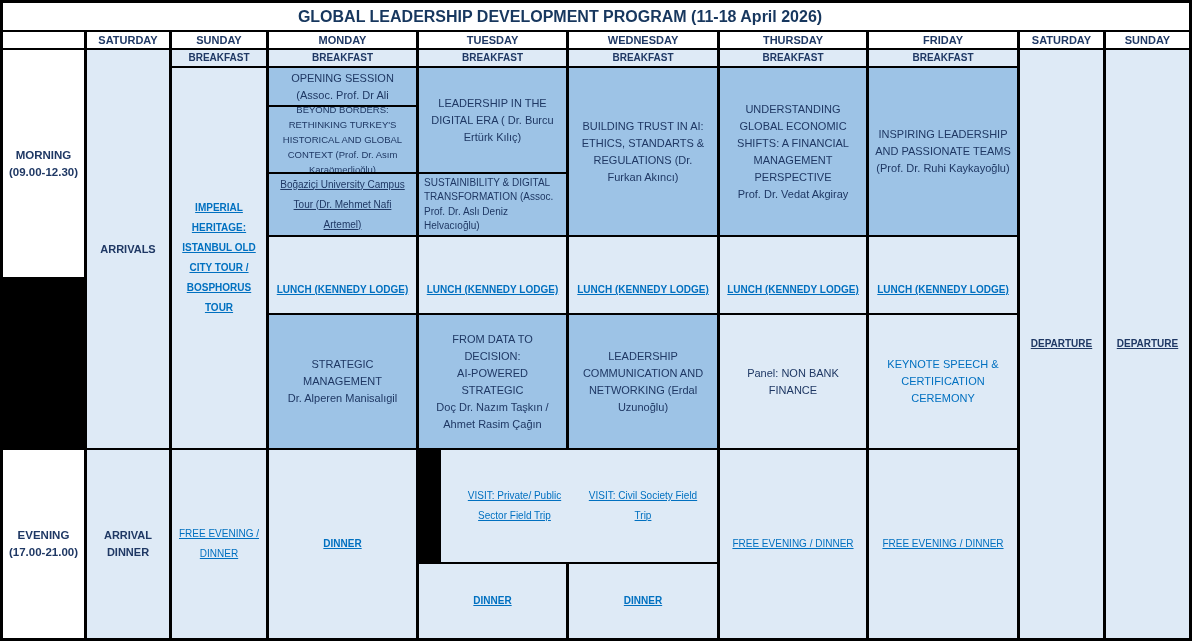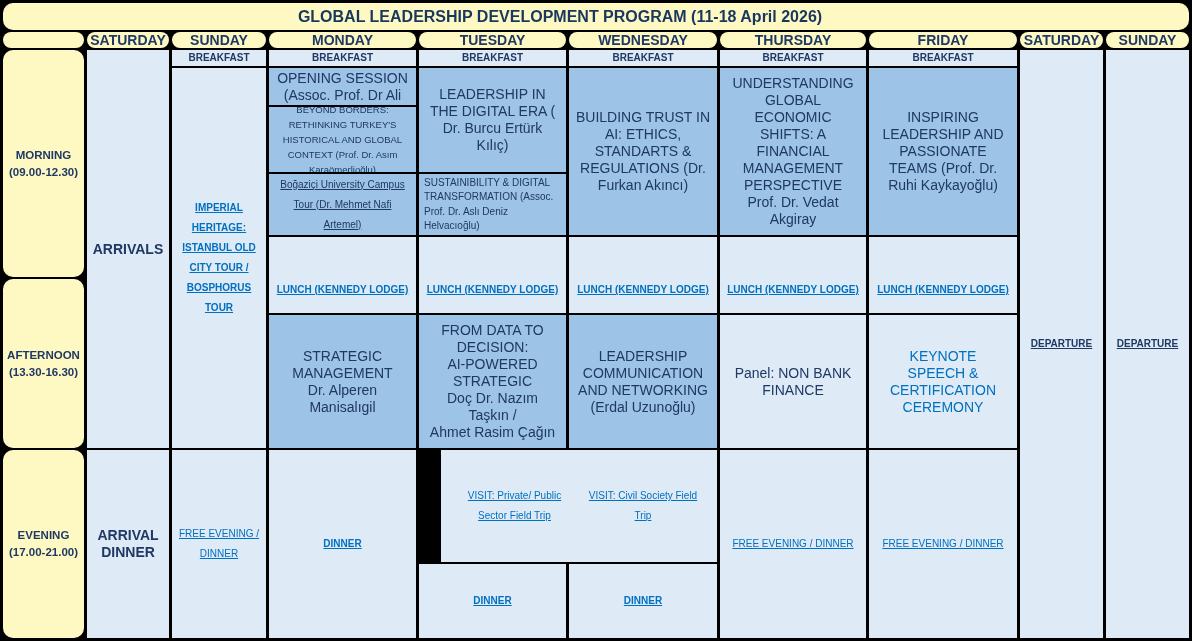--- a/index.html
+++ b/index.html
@@ -14,33 +14,33 @@
     box-sizing:border-box;
     display:flex;
     align-items:center;
     justify-content:center;
     text-align:center;
     overflow:hidden;
     color:#1F3864;
     font-size:11px;
     line-height:16px;
   }
-  .white{background:#fef9c3;border-radius:10px;}
+  .white{background:#ffffff;}
   .light{background:#DEEAF6;}
   .dark{background:#9DC3E6;}
   .bold{font-weight:bold;}
   .semibold{font-weight:600;}
   .blue{color:#0070C0;}
   .preline{white-space:pre-line;}
   .bottom{align-items:flex-end;padding-bottom:13px;}
   .leftal{justify-content:flex-start;text-align:left;padding-left:5px;padding-right:3px;}
   .fs9{font-size:9.5px;line-height:15px;}
   .fs10{font-size:10px;line-height:14.5px;}
   .fs105{font-size:10px;line-height:20px;text-decoration:underline;}
-  .fs11{font-size:14px;line-height:17px;}
+  .fs11{font-size:11px;line-height:17px;}
   .fs115{font-size:11.5px;line-height:17px;}
   .title-cell{
     font-size:16px;font-weight:bold;color:#17375E;
     padding-right:72px;
   }
   .narrow{padding-left:16px;padding-right:16px;}
   .pad8{padding-left:6px;padding-right:6px;}
 </style>
 </head>
 <body>
@@ -55,22 +55,20 @@
   <div class="cell white bold fs11" style="left:269px;top:32px;width:147px;height:16px">MONDAY</div>
   <div class="cell white bold fs11" style="left:419px;top:32px;width:147px;height:16px">TUESDAY</div>
   <div class="cell white bold fs11" style="left:569px;top:32px;width:148px;height:16px">WEDNESDAY</div>
   <div class="cell white bold fs11" style="left:720px;top:32px;width:146px;height:16px">THURSDAY</div>
   <div class="cell white bold fs11" style="left:869px;top:32px;width:148px;height:16px">FRIDAY</div>
   <div class="cell white bold fs11" style="left:1020px;top:32px;width:83px;height:16px">SATURDAY</div>
   <div class="cell white bold fs11" style="left:1106px;top:32px;width:83px;height:16px">SUNDAY</div>
 
   <div class="cell white bold fs115 preline" style="left:3px;top:50px;width:81px;height:227px">MORNING
 (09.00-12.30)</div>
-  <div class="cell white bold fs115 preline" style="left:3px;top:279px;width:81px;height:169px">AFTERNOON
-(13.30-16.30)</div>
   <div class="cell white bold fs115 preline" style="left:3px;top:450px;width:81px;height:188px">EVENING
 (17.00-21.00)</div>
 
   <div class="cell light bold fs11" style="left:87px;top:50px;width:82px;height:398px">ARRIVALS</div>
   <div class="cell light bold fs11" style="left:87px;top:450px;width:82px;height:188px">ARRIVAL DINNER</div>
 
   <div class="cell light bold fs10" style="left:172px;top:50px;width:94px;height:16px">BREAKFAST</div>
   <div class="cell light blue bold fs105 pad8" style="left:172px;top:68px;width:94px;height:380px">IMPERIAL HERITAGE: ISTANBUL OLD CITY TOUR / BOSPHORUS TOUR</div>
   <div class="cell light blue fs105 pad8" style="left:172px;top:450px;width:94px;height:188px">FREE EVENING / DINNER</div>
 

